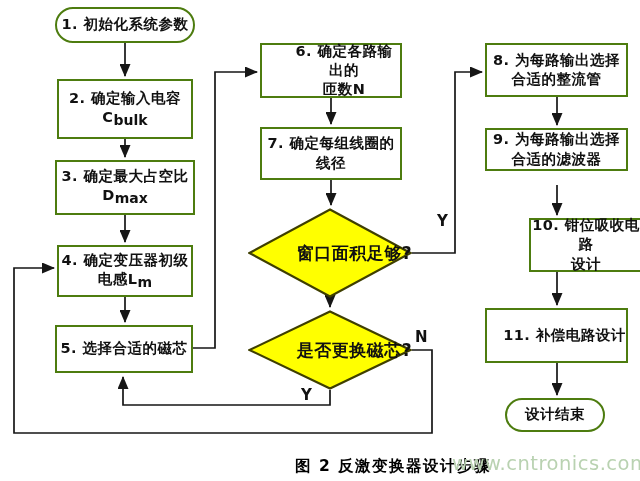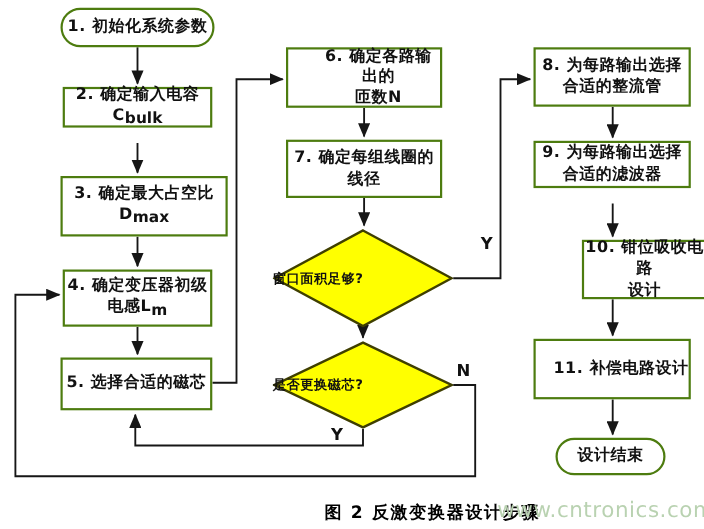--- a/index.html
+++ b/index.html
@@ -10,22 +10,22 @@
   .edges{position:absolute;left:0;top:0;z-index:1;}
   .node{
     position:absolute;box-sizing:border-box;background:#ffffff;
     border:2px solid #4d7c0f;display:flex;flex-direction:column;
     align-items:center;justify-content:center;text-align:center;
     font-weight:bold;font-size:14.5px;line-height:1.32;letter-spacing:0.5px;
     color:#111;z-index:2;
   }
   .pill{border-radius:19px;}
   .diamond{
-    position:absolute;z-index:2;display:flex;align-items:center;justify-content:flex-start;
-    font-weight:bold;font-size:12px;letter-spacing:0.5px;color:#111;
+    position:absolute;z-index:2;display:flex;align-items:center;justify-content:flex-end;
+    font-weight:bold;font-size:17px;letter-spacing:0.5px;color:#111;
   }
   .diamond svg{position:absolute;left:0;top:0;width:100%;height:100%;}
   .diamond .dtext{position:relative;z-index:1;}
   .sub{font-size:14px;vertical-align:-3px;letter-spacing:0;}
   .branch-label{
     position:absolute;z-index:3;font-weight:bold;font-size:15px;color:#111;
   }
   .caption{
     position:absolute;left:263px;top:456px;z-index:3;
     font-weight:bold;font-size:15.5px;color:#000000;letter-spacing:1.5px;white-space:nowrap;padding-left:32px;
@@ -61,26 +61,26 @@
     <path d="M557,363 L557,395" marker-end="url(#arr)"></path>
     <path d="M412,350 L432,350 L432,433 L14,433 L14,268 L54,268" marker-end="url(#arr)"></path>
     <path d="M330,390 L330,405 L123,405 L123,377" marker-end="url(#arr)"></path>
   </g>
 </svg>
 
 <div class="node pill" style="left:55px;top:7px;width:140px;height:36px;">
   <span class="line">1. 初始化系统参数</span>
 </div>
 
-<div class="node" style="left:57px;top:79px;width:136px;height:37px;">
+<div class="node" style="left:57px;top:79px;width:136px;height:60px;">
   <span class="line">2. 确定输入电容</span>
   <span class="line"><span>C</span><span class="sub">bulk</span></span>
 </div>
 
-<div class="node" style="left:55px;top:160px;width:152px;height:55px;">
+<div class="node" style="left:55px;top:160px;width:140px;height:55px;">
   <span class="line">3. 确定最大占空比</span>
   <span class="line"><span>D</span><span class="sub">max</span></span>
 </div>
 
 <div class="node" style="left:57px;top:245px;width:136px;height:52px;">
   <span class="line">4. 确定变压器初级</span>
   <span class="line"><span>电感L</span><span class="sub">m</span></span>
 </div>
 
 <div class="node" style="left:55px;top:325px;width:138px;height:48px;">

